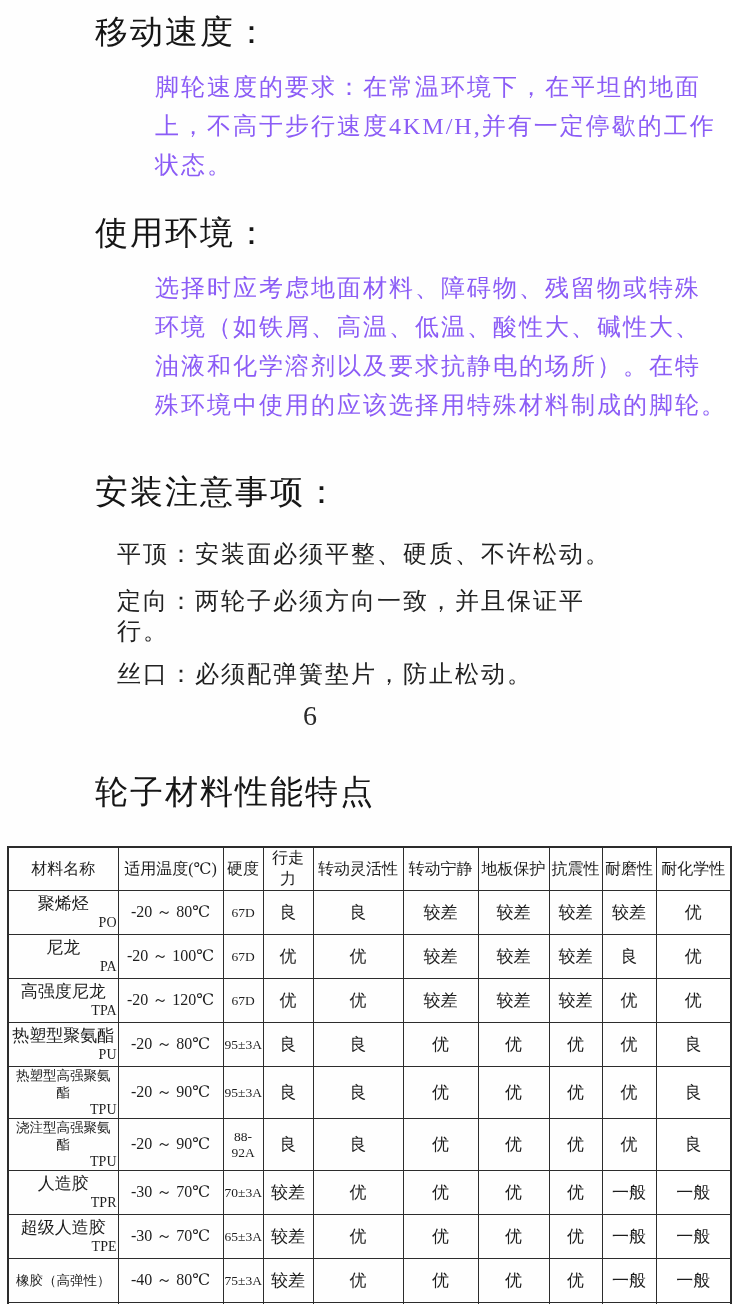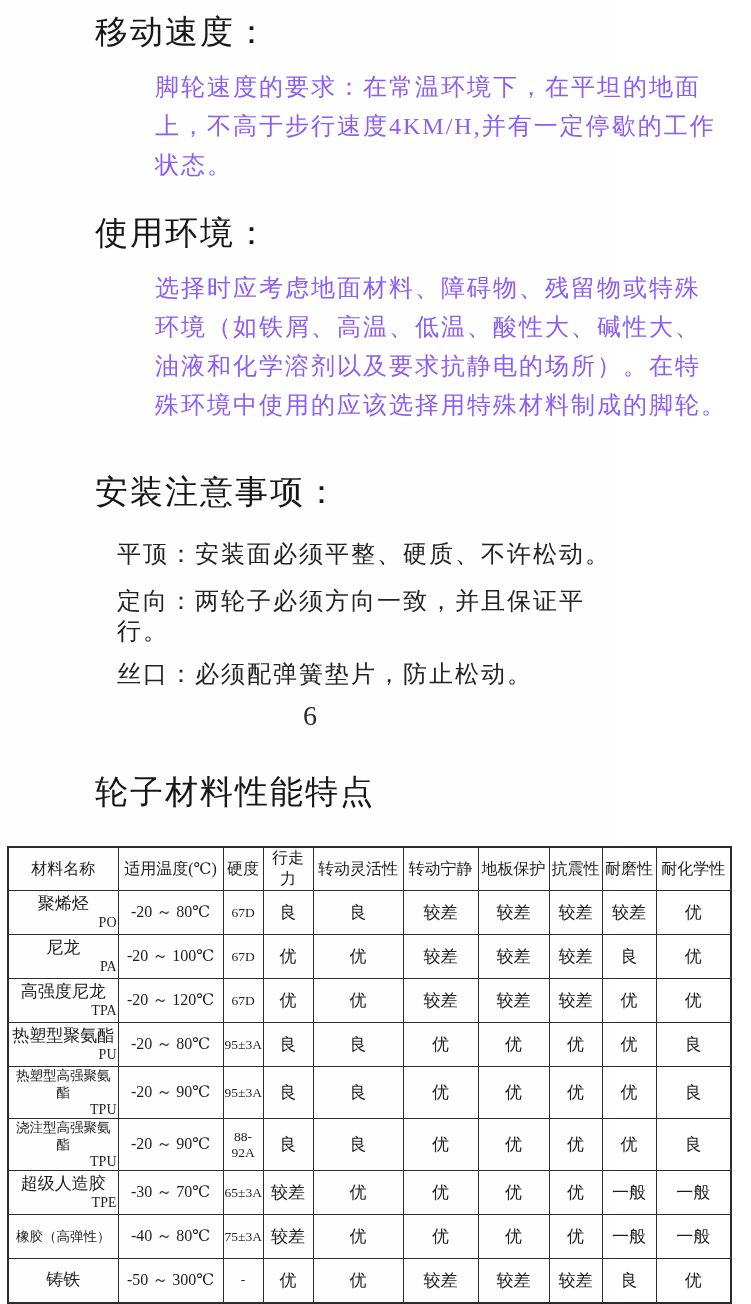--- a/index.html
+++ b/index.html
@@ -199,20 +199,35 @@
           <td>良</td>
           <td>良</td>
           <td>优</td>
           <td>优</td>
           <td>优</td>
           <td>优</td>
           <td>良</td>
         </tr>
         <tr>
           <td>
+            <div class="mat-name">人造胶</div>
+            <div class="mat-abbr">TPR</div>
+          </td>
+          <td>-30 ～ 70℃</td>
+          <td>70±3A</td>
+          <td>较差</td>
+          <td>优</td>
+          <td>优</td>
+          <td>优</td>
+          <td>优</td>
+          <td>一般</td>
+          <td>一般</td>
+        </tr>
+        <tr>
+          <td>
             <div class="mat-name">超级人造胶</div>
             <div class="mat-abbr">TPE</div>
           </td>
           <td>-30 ～ 70℃</td>
           <td>65±3A</td>
           <td>较差</td>
           <td>优</td>
           <td>优</td>
           <td>优</td>
           <td>优</td>

